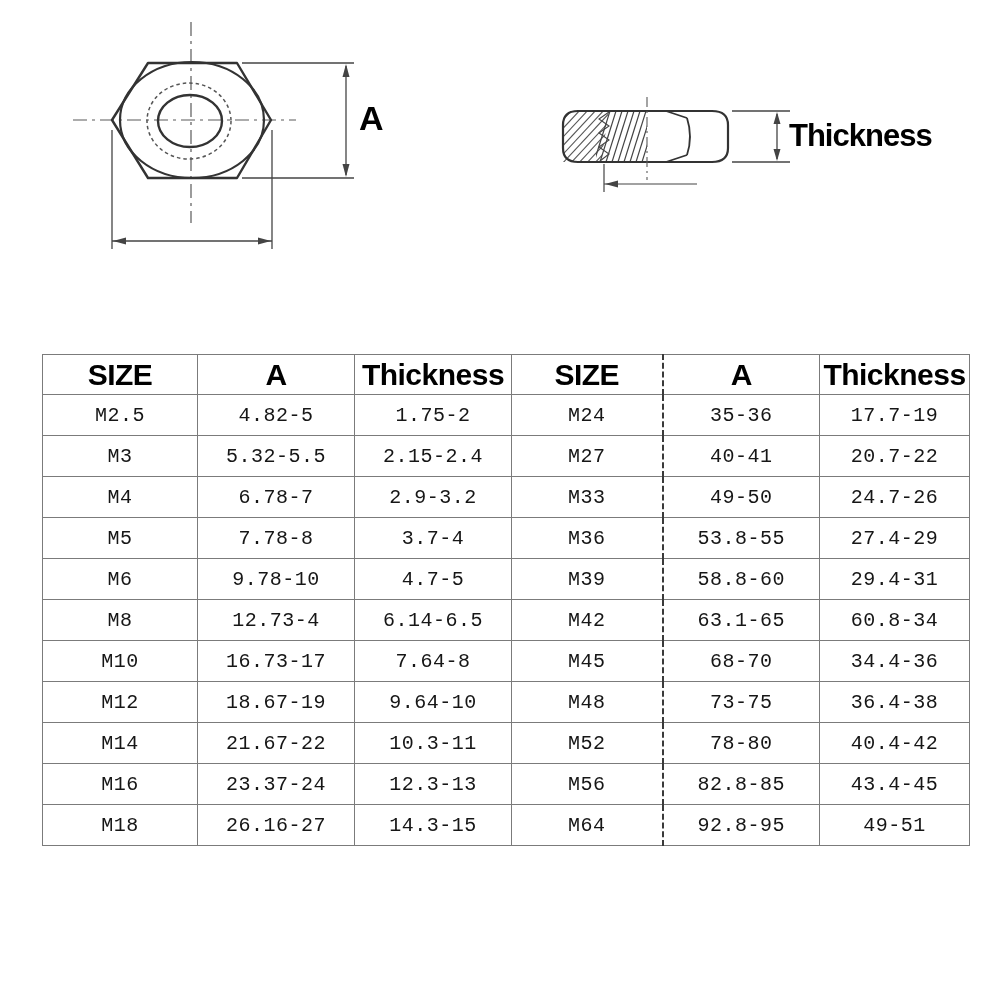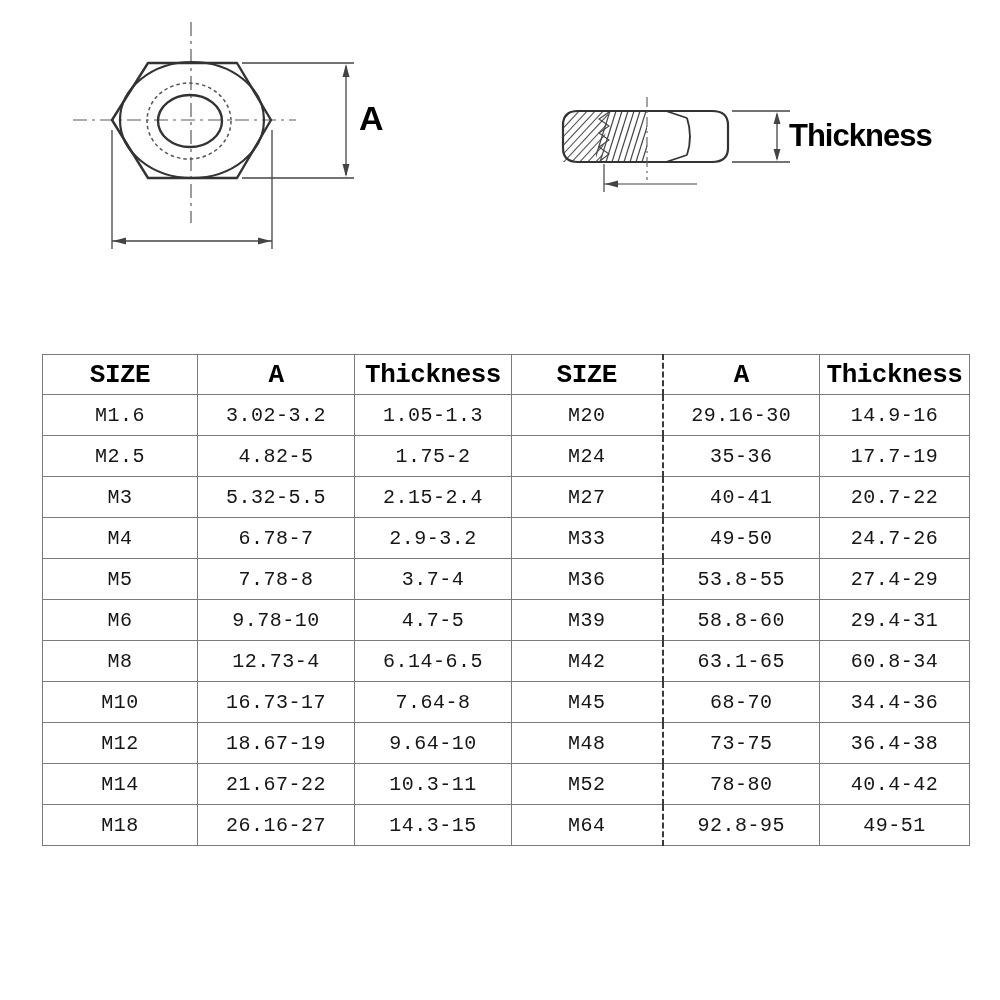--- a/index.html
+++ b/index.html
@@ -13,22 +13,22 @@
   .dim-label{position:absolute;color:#000;font-weight:700;
              font-family:"Liberation Sans",sans-serif;letter-spacing:-1px;}
   #label-a{left:359px;top:99px;font-size:34px;}
   #label-thickness{left:789px;top:118px;font-size:31px;}
 
   
   #spec-table{position:absolute;left:42px;top:354px;border-collapse:collapse;
               table-layout:fixed;background:#fff;}
   #spec-table th,#spec-table td{border:1.5px solid #7b7b7b;text-align:center;
               vertical-align:middle;padding:0;overflow:hidden;white-space:nowrap;}
-  #spec-table th{height:39px;font-family:Liberation Mono, monospace;
-              font-weight:700;font-size:26px;letter-spacing:-0.5px;color:#000;}
+  #spec-table th{height:39px;font-family:Liberation Sans, sans-serif;
+              font-weight:700;font-size:30px;letter-spacing:-0.5px;color:#000;}
   #spec-table td{height:40px;font-family:"Liberation Mono","DejaVu Sans Mono",monospace;
               font-size:20px;letter-spacing:0.5px;color:#161616;}
   #spec-table th:nth-child(5),#spec-table td:nth-child(5){border-left:2px dashed #3a3a3a;}
 </style>
 </head>
 <body>
 
 <div id="page">
 
   <svg id="front-view" class="drawing" width="312" height="262" viewBox="50 5 312 262" fill="none">
@@ -147,28 +147,20 @@
         <th>SIZE</th>
         <th>A</th>
         <th>Thickness</th>
         <th>SIZE</th>
         <th>A</th>
         <th>Thickness</th>
       </tr>
     </thead>
     <tbody id="spec-body">
         <tr>
-          <td>M1.6</td>
-          <td>3.02-3.2</td>
-          <td>1.05-1.3</td>
-          <td>M20</td>
-          <td>29.16-30</td>
-          <td>14.9-16</td>
-        </tr>
-        <tr>
           <td>M2.5</td>
           <td>4.82-5</td>
           <td>1.75-2</td>
           <td>M24</td>
           <td>35-36</td>
           <td>17.7-19</td>
         </tr>
         <tr>
           <td>M3</td>
           <td>5.32-5.5</td>
@@ -227,20 +219,28 @@
         </tr>
         <tr>
           <td>M14</td>
           <td>21.67-22</td>
           <td>10.3-11</td>
           <td>M52</td>
           <td>78-80</td>
           <td>40.4-42</td>
         </tr>
         <tr>
+          <td>M16</td>
+          <td>23.37-24</td>
+          <td>12.3-13</td>
+          <td>M56</td>
+          <td>82.8-85</td>
+          <td>43.4-45</td>
+        </tr>
+        <tr>
           <td>M18</td>
           <td>26.16-27</td>
           <td>14.3-15</td>
           <td>M64</td>
           <td>92.8-95</td>
           <td>49-51</td>
         </tr>
       </tbody>
   </table>
 

